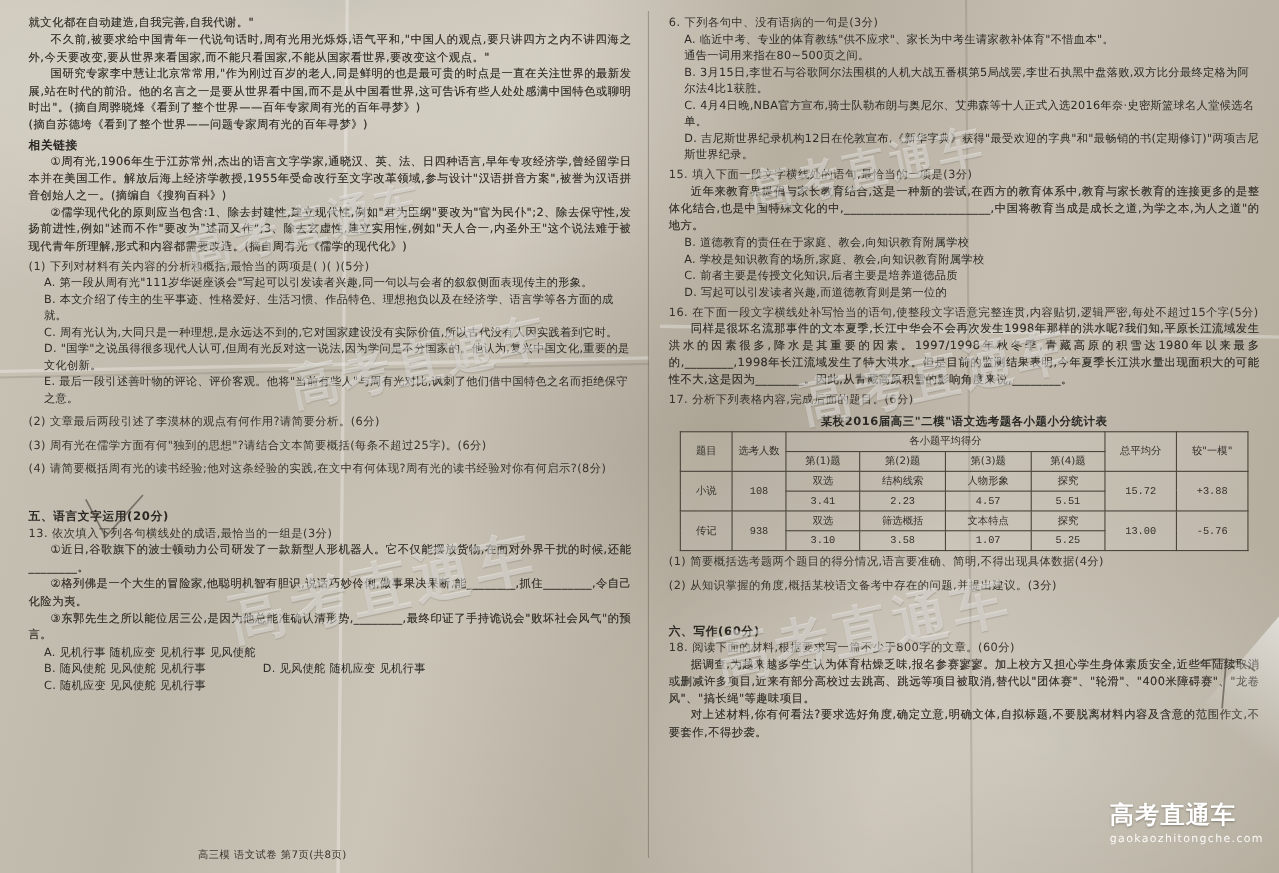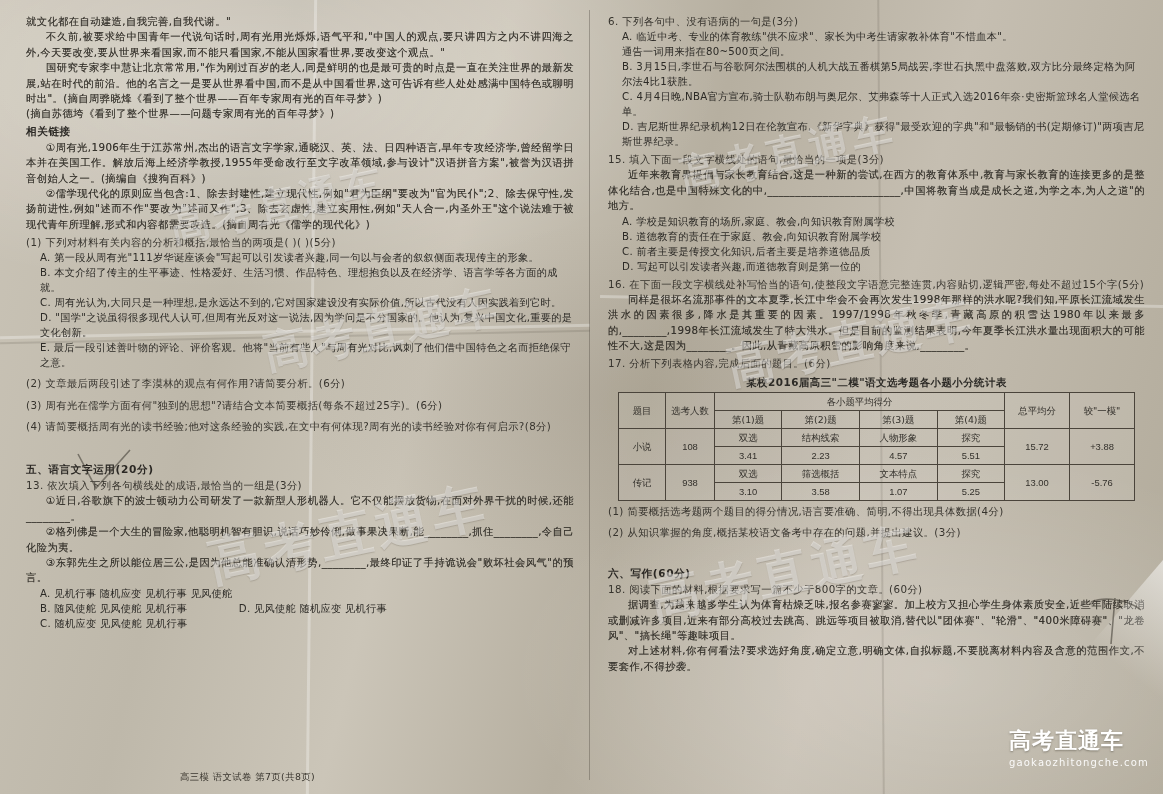--- a/index.html
+++ b/index.html
@@ -56,21 +56,21 @@
   table.grid{
     border-collapse:collapse;width:100%;
     font-size:9.4px;color:#33302b;
   }
   table.grid th,table.grid td{
     border:1px solid #4a443b;
     text-align:center;padding:2px 1px;
     line-height:13px;
     background:rgba(255,255,255,.10);
   }
-  .num{font-family:Liberation Sans, sans-serif;}
+  .num{font-family:Liberation Mono, monospace;}
   
   .footer{
     position:absolute;bottom:10px;font-size:9.4px;letter-spacing:.4px;color:#3a362f;
   }
   #footL{left:180px;}
   
   .wm{
     position:absolute;pointer-events:none;
     font-family:"DejaVu Sans","Liberation Sans",sans-serif;
     font-weight:bold;
@@ -175,22 +175,22 @@
   <div class="q">6. 下列各句中、没有语病的一句是(3分)</div>
   <div class="opt">A. 临近中考、专业的体育教练"供不应求"、家长为中考生请家教补体育"不惜血本"。</div>
   <div class="opt small">通告一词用来指在80~500页之间。</div>
   <div class="opt">B. 3月15日,李世石与谷歌阿尔法围棋的人机大战五番棋第5局战罢,李世石执黑中盘落败,双方比分最终定格为阿尔法4比1获胜。</div>
   <div class="opt">C. 4月4日晚,NBA官方宣布,骑士队勒布朗与奥尼尔、艾弗森等十人正式入选2016年奈·史密斯篮球名人堂候选名单。</div>
   <div class="opt">D. 吉尼斯世界纪录机构12日在伦敦宣布,《新华字典》获得"最受欢迎的字典"和"最畅销的书(定期修订)"两项吉尼斯世界纪录。</div>
 
   <div class="sp3"></div>
   <div class="q">15. 填入下面一段文字横线处的语句,最恰当的一项是(3分)</div>
   <div class="t ind">近年来教育界提倡与家长教育结合,这是一种新的尝试,在西方的教育体系中,教育与家长教育的连接更多的是整体化结合,也是中国特殊文化的中,________________________,中国将教育当成是成长之道,为学之本,为人之道"的地方。</div>
+  <div class="opt">B. 道德教育的责任在于家庭、教会,向知识教育附属学校</div>
   <div class="opt">A. 学校是知识教育的场所,家庭、教会,向知识教育附属学校</div>
-  <div class="opt">B. 道德教育的责任在于家庭、教会,向知识教育附属学校</div>
   <div class="opt">C. 前者主要是传授文化知识,后者主要是培养道德品质</div>
   <div class="opt">D. 写起可以引发读者兴趣,而道德教育则是第一位的</div>
 
   <div class="sp3"></div>
   <div class="q">16. 在下面一段文字横线处补写恰当的语句,使整段文字语意完整连贯,内容贴切,逻辑严密,每处不超过15个字(5分)</div>
   <div class="t ind">同样是很坏名流那事件的文本夏季,长江中华会不会再次发生1998年那样的洪水呢?我们知,平原长江流域发生洪水的因素很多,降水是其重要的因素。1997/1998年秋冬季,青藏高原的积雪达1980年以来最多的,________,1998年长江流域发生了特大洪水。但是目前的监测结果表明,今年夏季长江洪水量出现面积大的可能性不大,这是因为________。因此,从青藏高原积雪的影响角度来说,________。</div>
 
   <div class="sp3"></div>
   <div class="q">17. 分析下列表格内容,完成后面的题目。(6分)</div>
 

